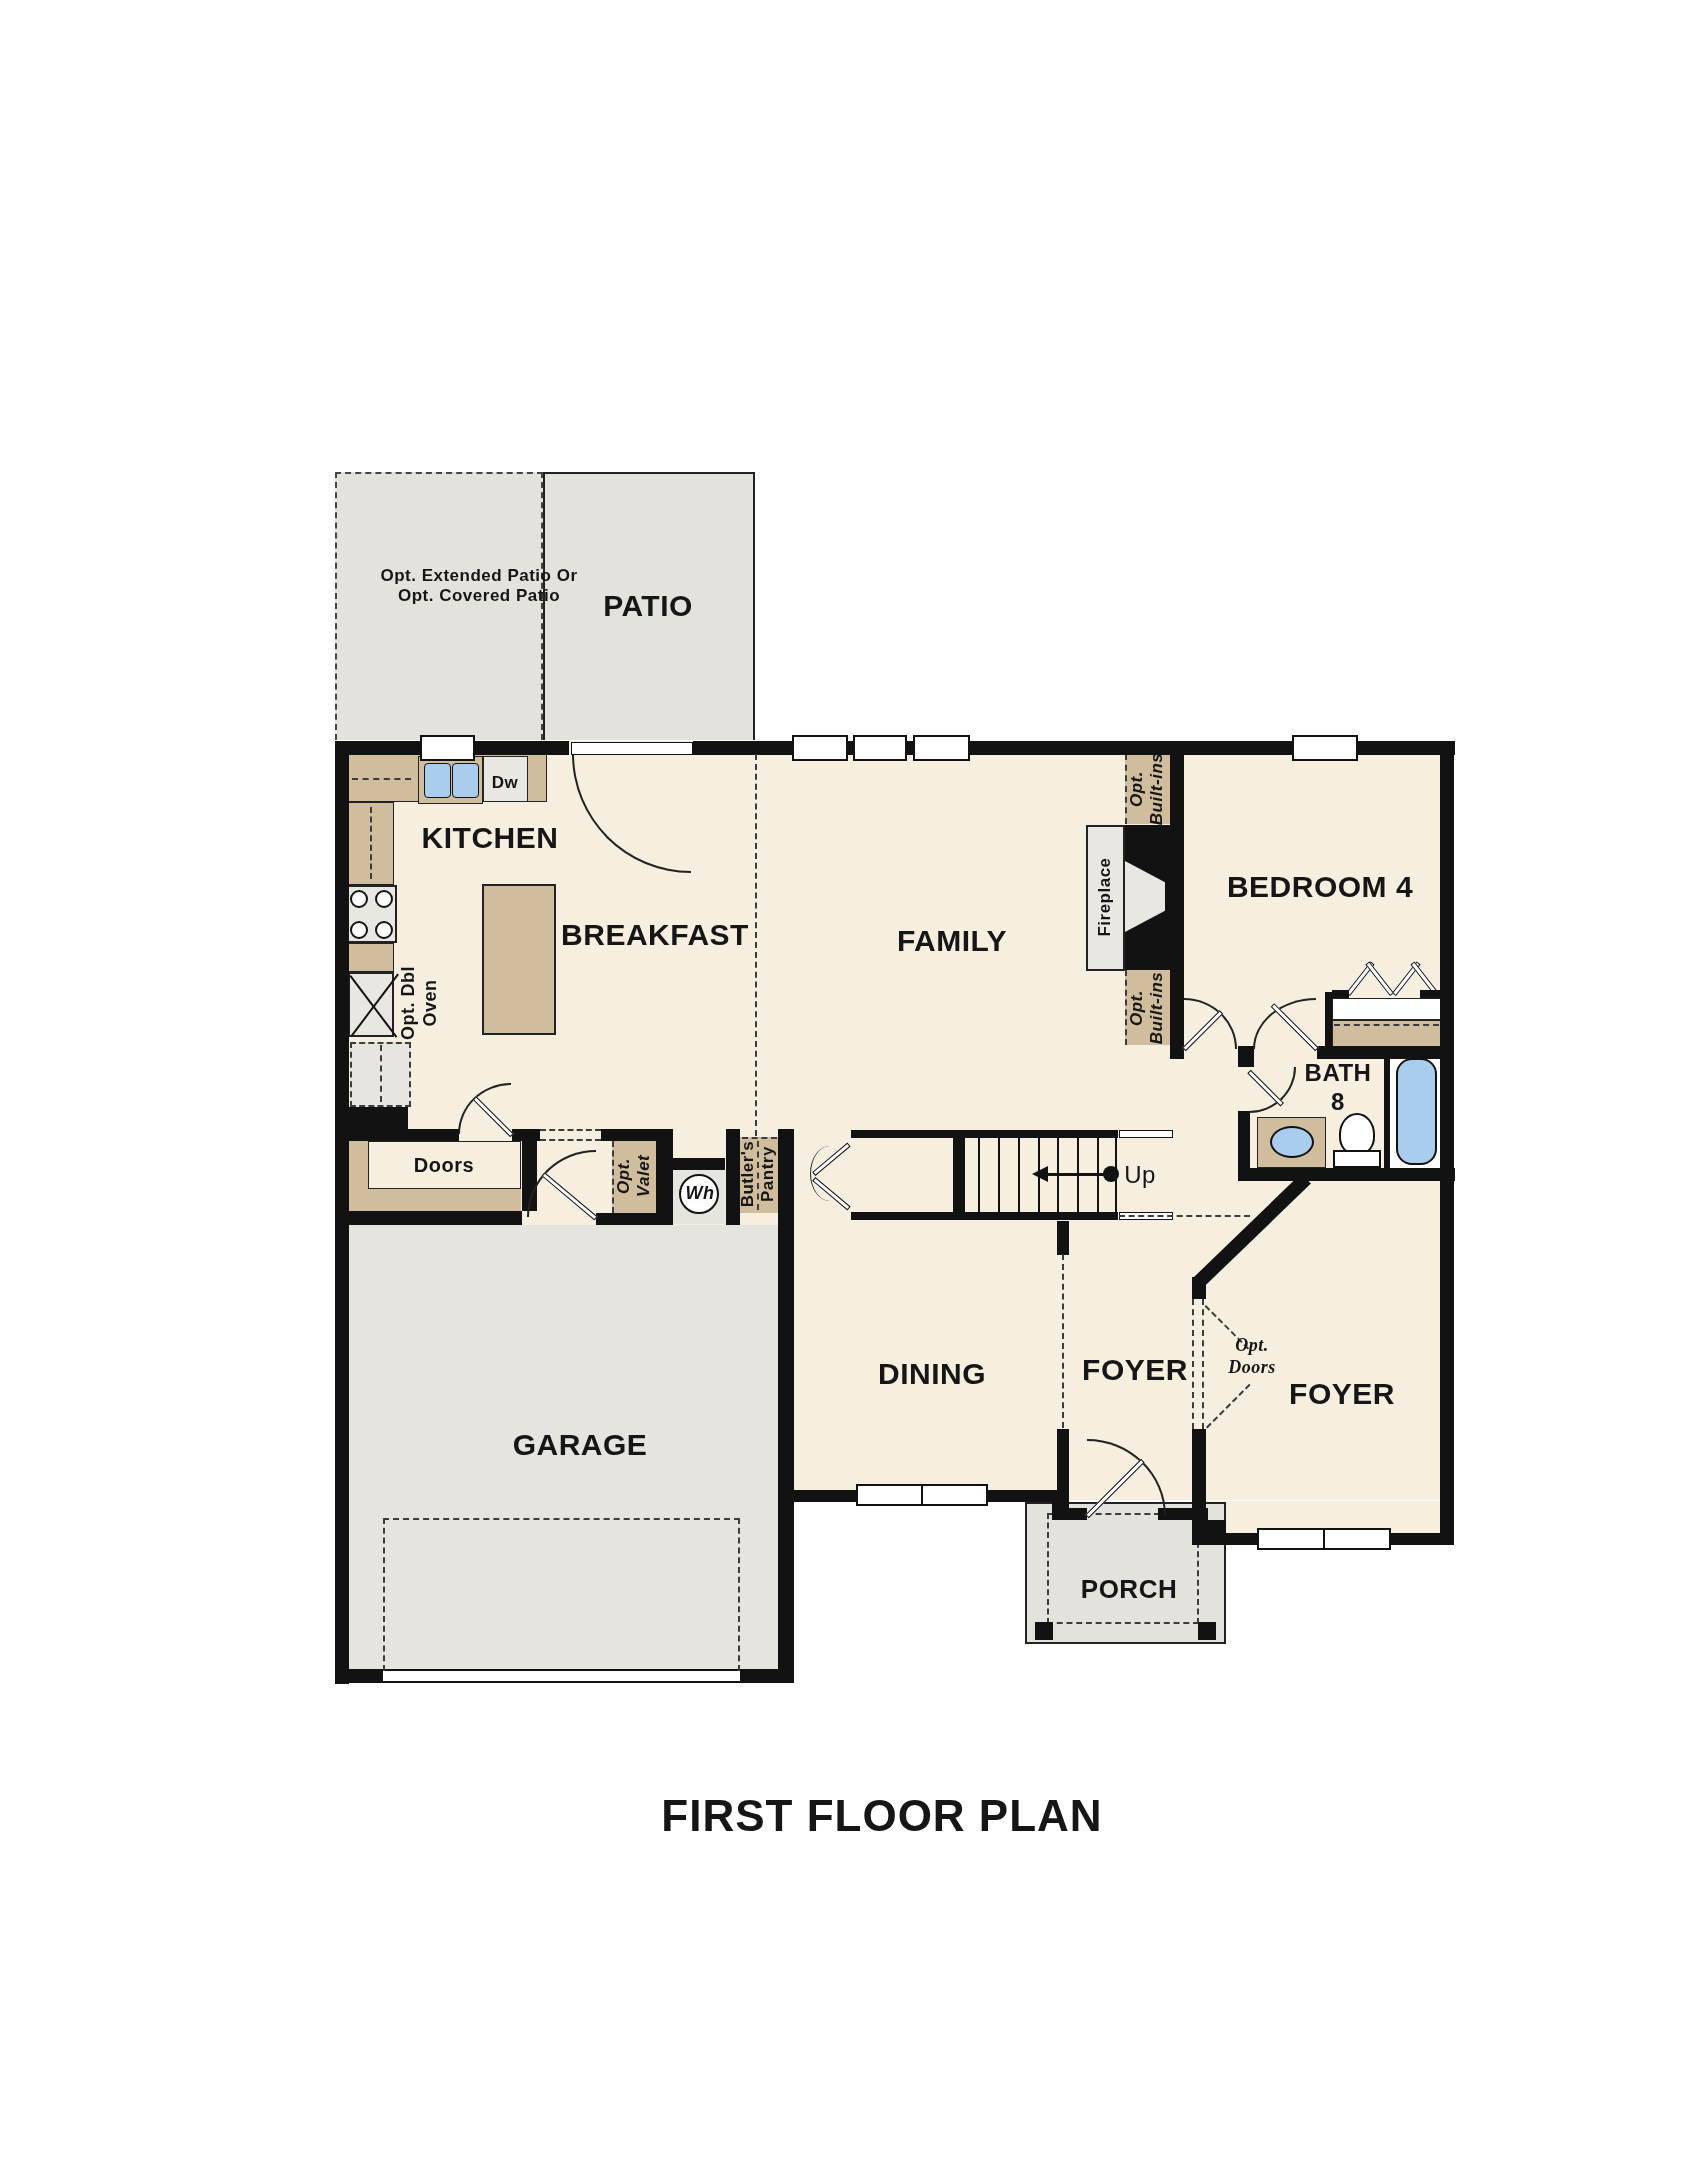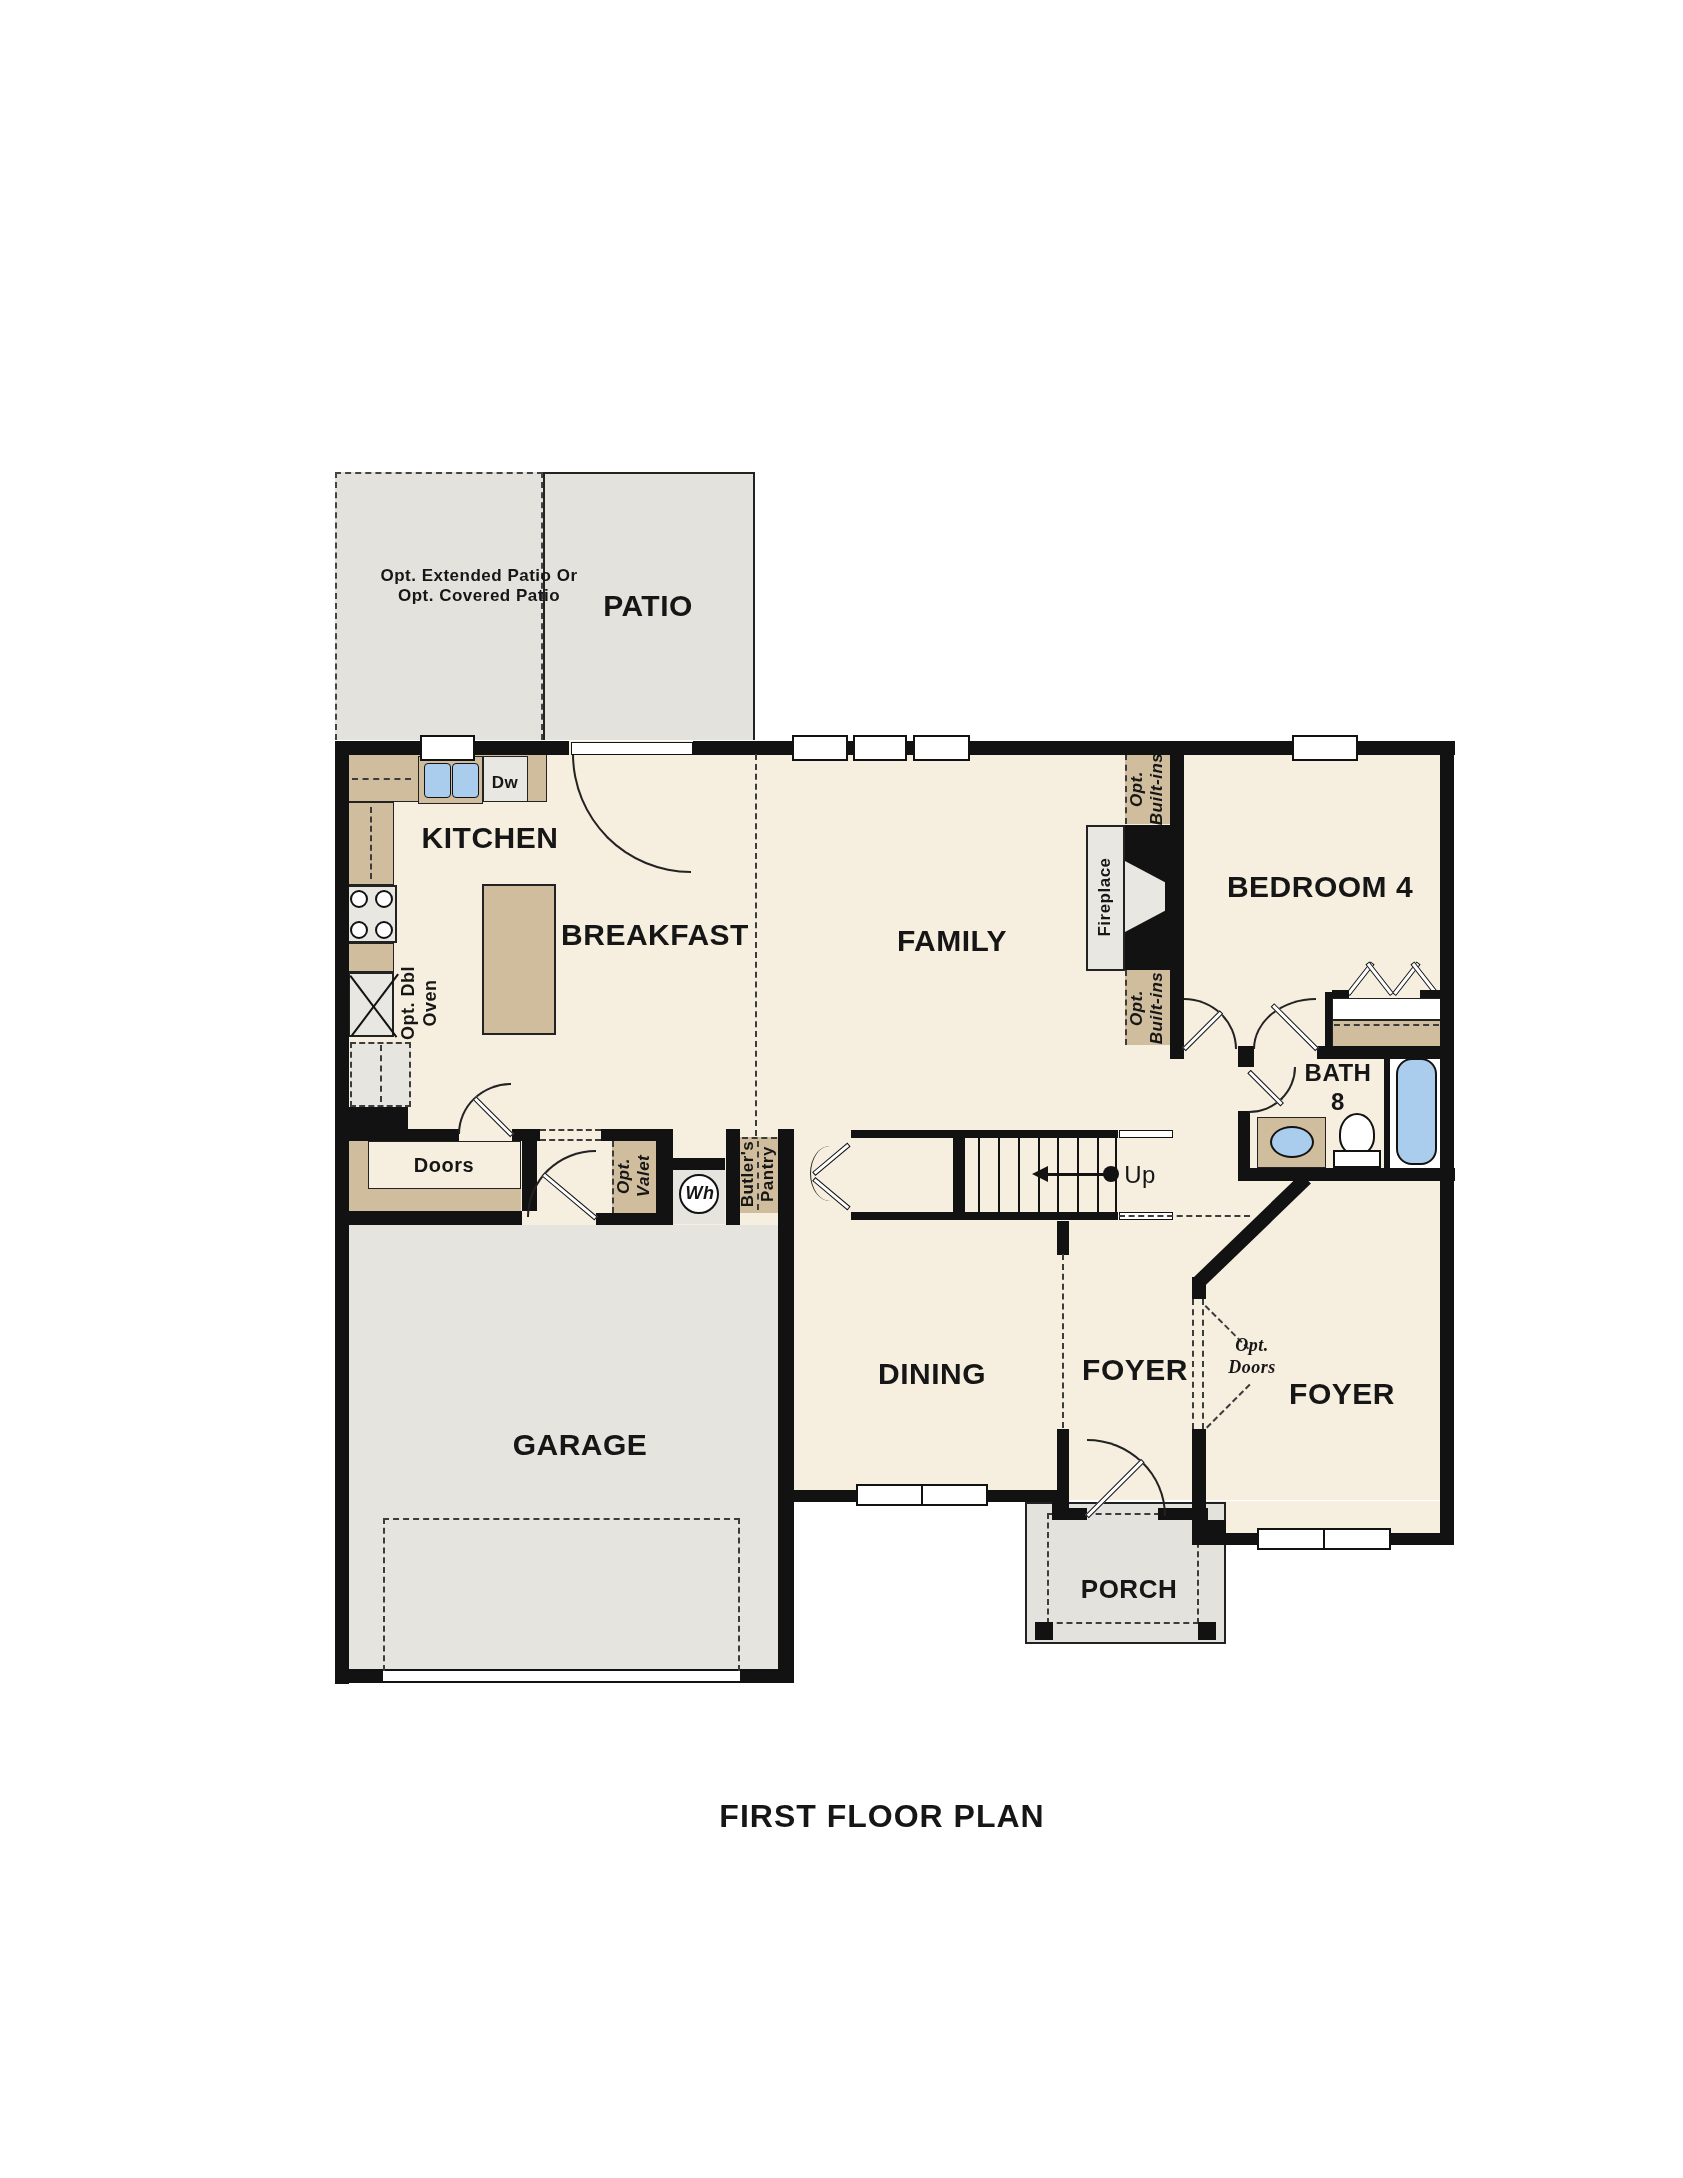--- a/index.html
+++ b/index.html
@@ -225,15 +225,15 @@
   <div class="lbl s24" style="left:1338px;top:1088px;">BATH
 8</div>
   <div class="lbl s30" style="left:932px;top:1374px;">DINING</div>
   <div class="lbl s30" style="left:1135px;top:1370px;">FOYER</div>
   <div class="lbl s30" style="left:1342px;top:1394px;">FOYER</div>
   <div class="lbl s26" style="left:1129px;top:1590px;">PORCH</div>
   <div class="lbl s30" style="left:580px;top:1445px;">GARAGE</div>
   <div class="lbl it s18" style="left:1252px;top:1357px;font-family:Liberation Serif, serif;">Opt.
 Doors</div>
 
-  <div class="lbl" style="left:882px;top:1816px;font-size:32px;letter-spacing:1px;">FIRST FLOOR PLAN</div>
+  <div class="lbl" style="left:882px;top:1816px;font-size:44px;letter-spacing:1px;">FIRST FLOOR PLAN</div>
 </div>
 
 
 </body></html>

